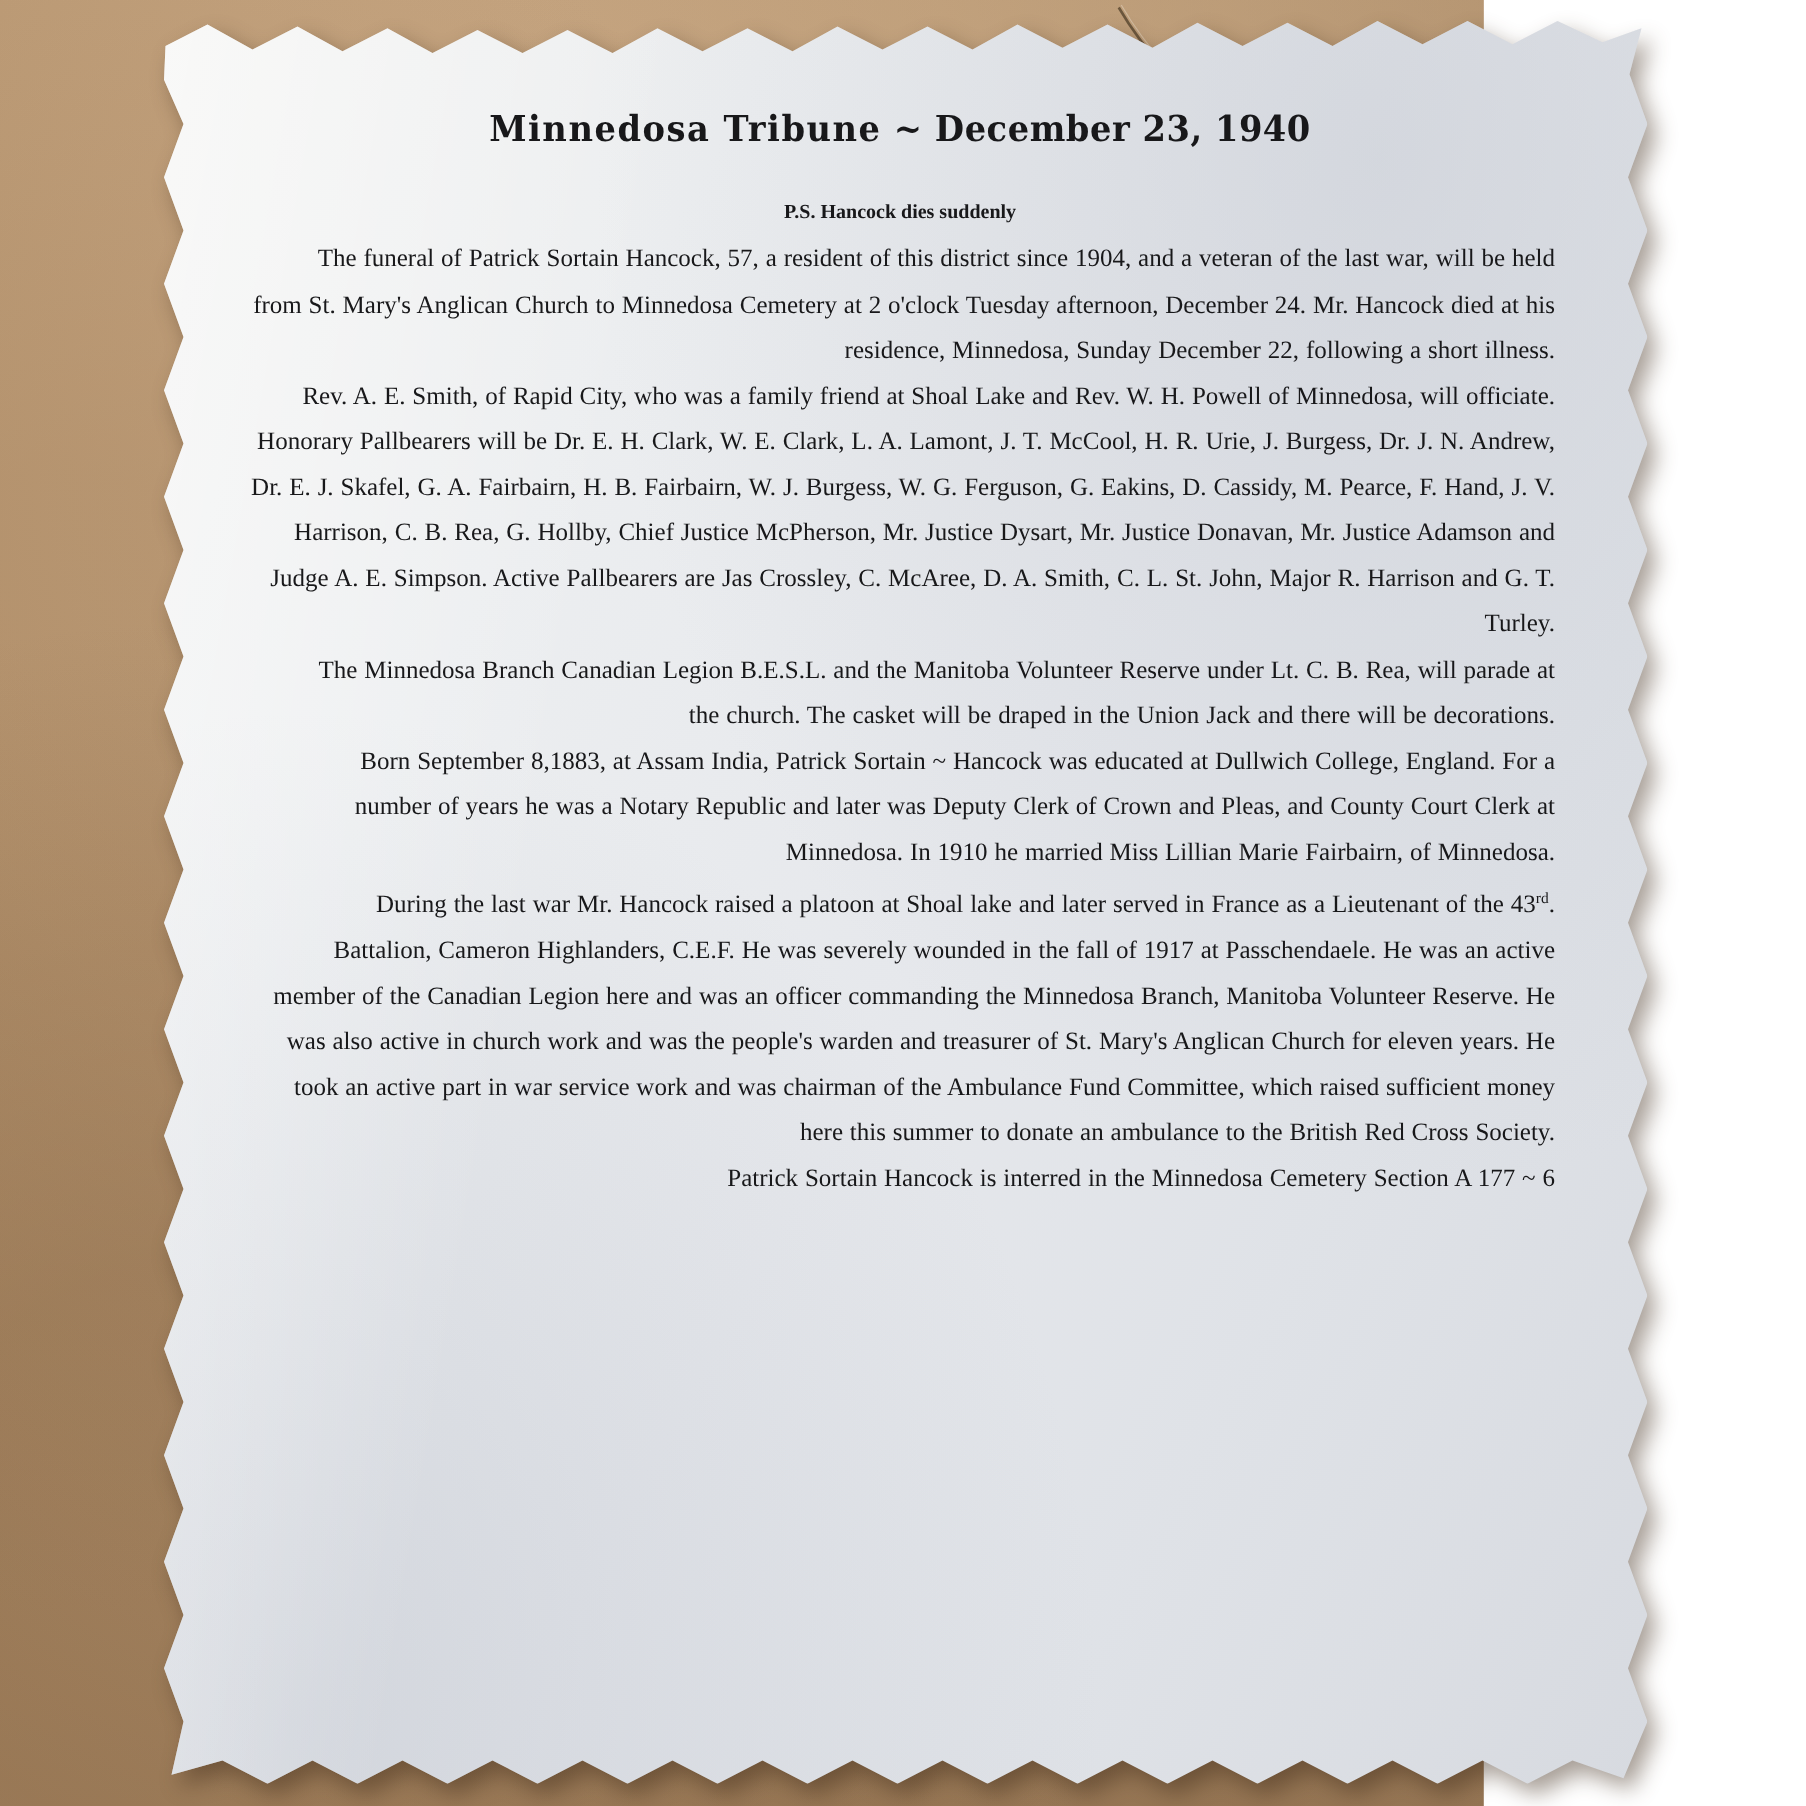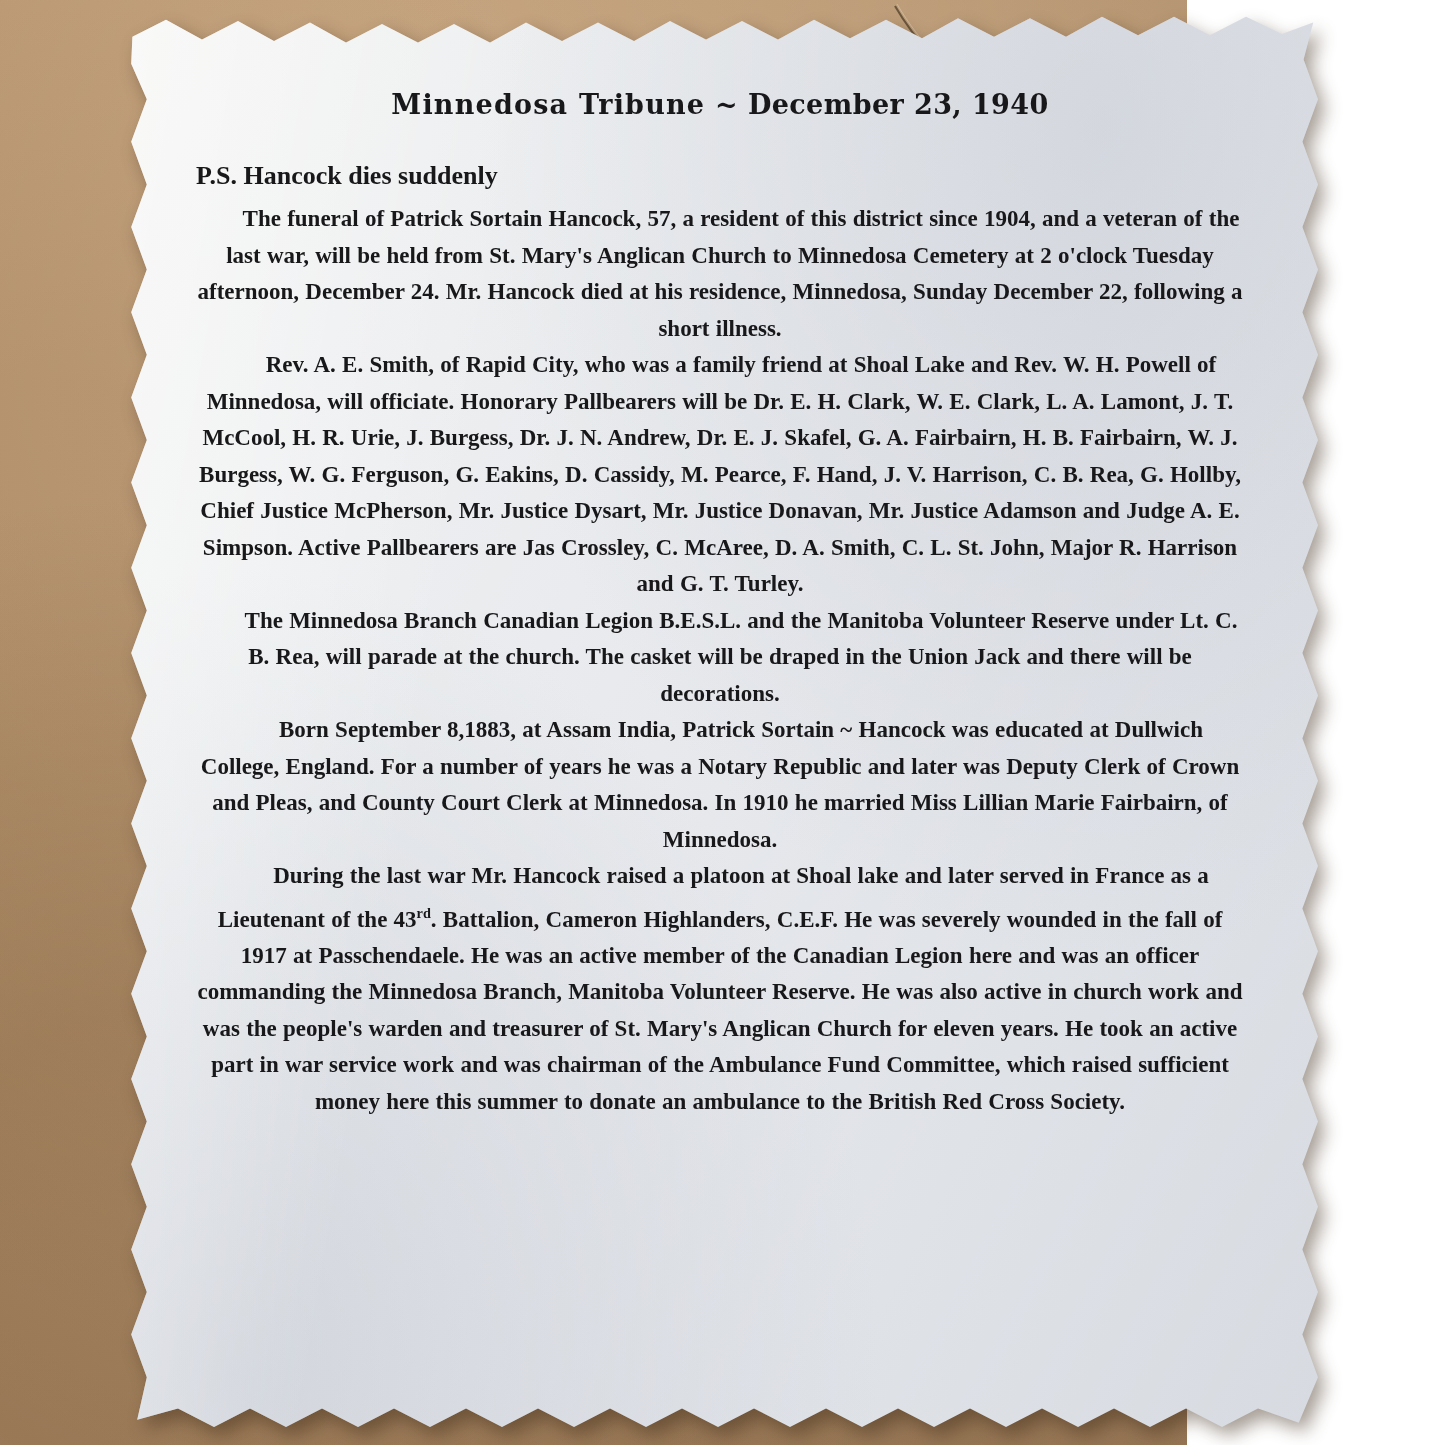--- a/index.html
+++ b/index.html
@@ -90,33 +90,33 @@
     letter-spacing: .4px;
     margin: 0 0 42px 0;
     transform: scaleY(1.06);
   }
   .masthead .gothic {
     font-family: "DejaVu Serif", serif;
     font-weight: 700;
     letter-spacing: 1.2px;
   }
   .headline {
+    text-align: center;
     font-family: "Liberation Serif", serif;
     font-weight: 700;
-    font-size: 26px;
+    font-size: 16px;
     margin: 10px 0 10px 0;
   }
   p.body {
     margin: 0;
-    font-size: 23px;
+    font-size: 20px;
     line-height: 36.5px;
     text-indent: 42px;
-    text-align: center;
+    text-align: right;
     word-spacing: .5px;
-    font-weight: bold;
   }
   .closing {
     margin-top: 34px;
     font-size: 24.6px;
     line-height: 36px;
     text-indent: 0;
   }
   sup { font-size: 0.62em; vertical-align: super; }
 </style>
 </head>
@@ -177,15 +177,16 @@
       <p class="body">The funeral of Patrick Sortain Hancock, 57, a resident of this district since 1904, and a veteran of the last war, will be held from St. Mary's Anglican Church to Minnedosa Cemetery at 2 o'clock Tuesday afternoon, December 24. Mr. Hancock died at his residence, Minnedosa, Sunday December 22, following a short illness.</p>
       <p class="body">Rev. A. E. Smith, of Rapid City, who was a family friend at Shoal Lake and Rev. W. H. Powell of Minnedosa, will officiate. Honorary Pallbearers will be Dr. E. H. Clark, W. E. Clark, L. A. Lamont, J. T. McCool, H. R. Urie, J. Burgess, Dr. J. N. Andrew, Dr. E. J. Skafel, G. A. Fairbairn, H. B. Fairbairn, W. J. Burgess, W. G. Ferguson, G. Eakins, D. Cassidy, M. Pearce, F. Hand, J. V. Harrison, C. B. Rea, G. Hollby, Chief Justice McPherson, Mr. Justice Dysart, Mr. Justice Donavan, Mr. Justice Adamson and Judge A. E. Simpson. Active Pallbearers are Jas Crossley, C. McAree, D. A. Smith, C. L. St. John, Major R. Harrison and G. T. Turley.</p>
       <p class="body">The Minnedosa Branch Canadian Legion B.E.S.L. and the Manitoba Volunteer Reserve under Lt. C. B. Rea, will parade at the church. The casket will be draped in the Union Jack and there will be decorations.</p>
       <p class="body">Born September 8,1883, at Assam India, Patrick Sortain ~ Hancock was educated at Dullwich College, England. For a number of years he was a Notary Republic and later was Deputy Clerk of Crown and Pleas, and County Court Clerk at Minnedosa. In 1910 he married Miss Lillian Marie Fairbairn, of Minnedosa.</p>
 
       <p class="body">
         <span>During the last war Mr. Hancock raised a platoon at Shoal lake and later served in France as a Lieutenant of the 43</span><sup>rd</sup><span>. Battalion, Cameron Highlanders, C.E.F. He was severely wounded in the fall of 1917 at Passchendaele. He was an active member of the Canadian Legion here and was an officer commanding the Minnedosa Branch, Manitoba Volunteer Reserve. He was also active in church work and was the people's warden and treasurer of St. Mary's Anglican Church for eleven years. He took an active part in war service work and was chairman of the Ambulance Fund Committee, which raised sufficient money here this summer to donate an ambulance to the British Red Cross Society.</span>
       </p>
 
 
+      <p class="body closing">Patrick Sortain Hancock is interred in the Minnedosa Cemetery Section A 177 ~ 6</p>
     </div>
   </div>
 </div>
 
 </body></html>

